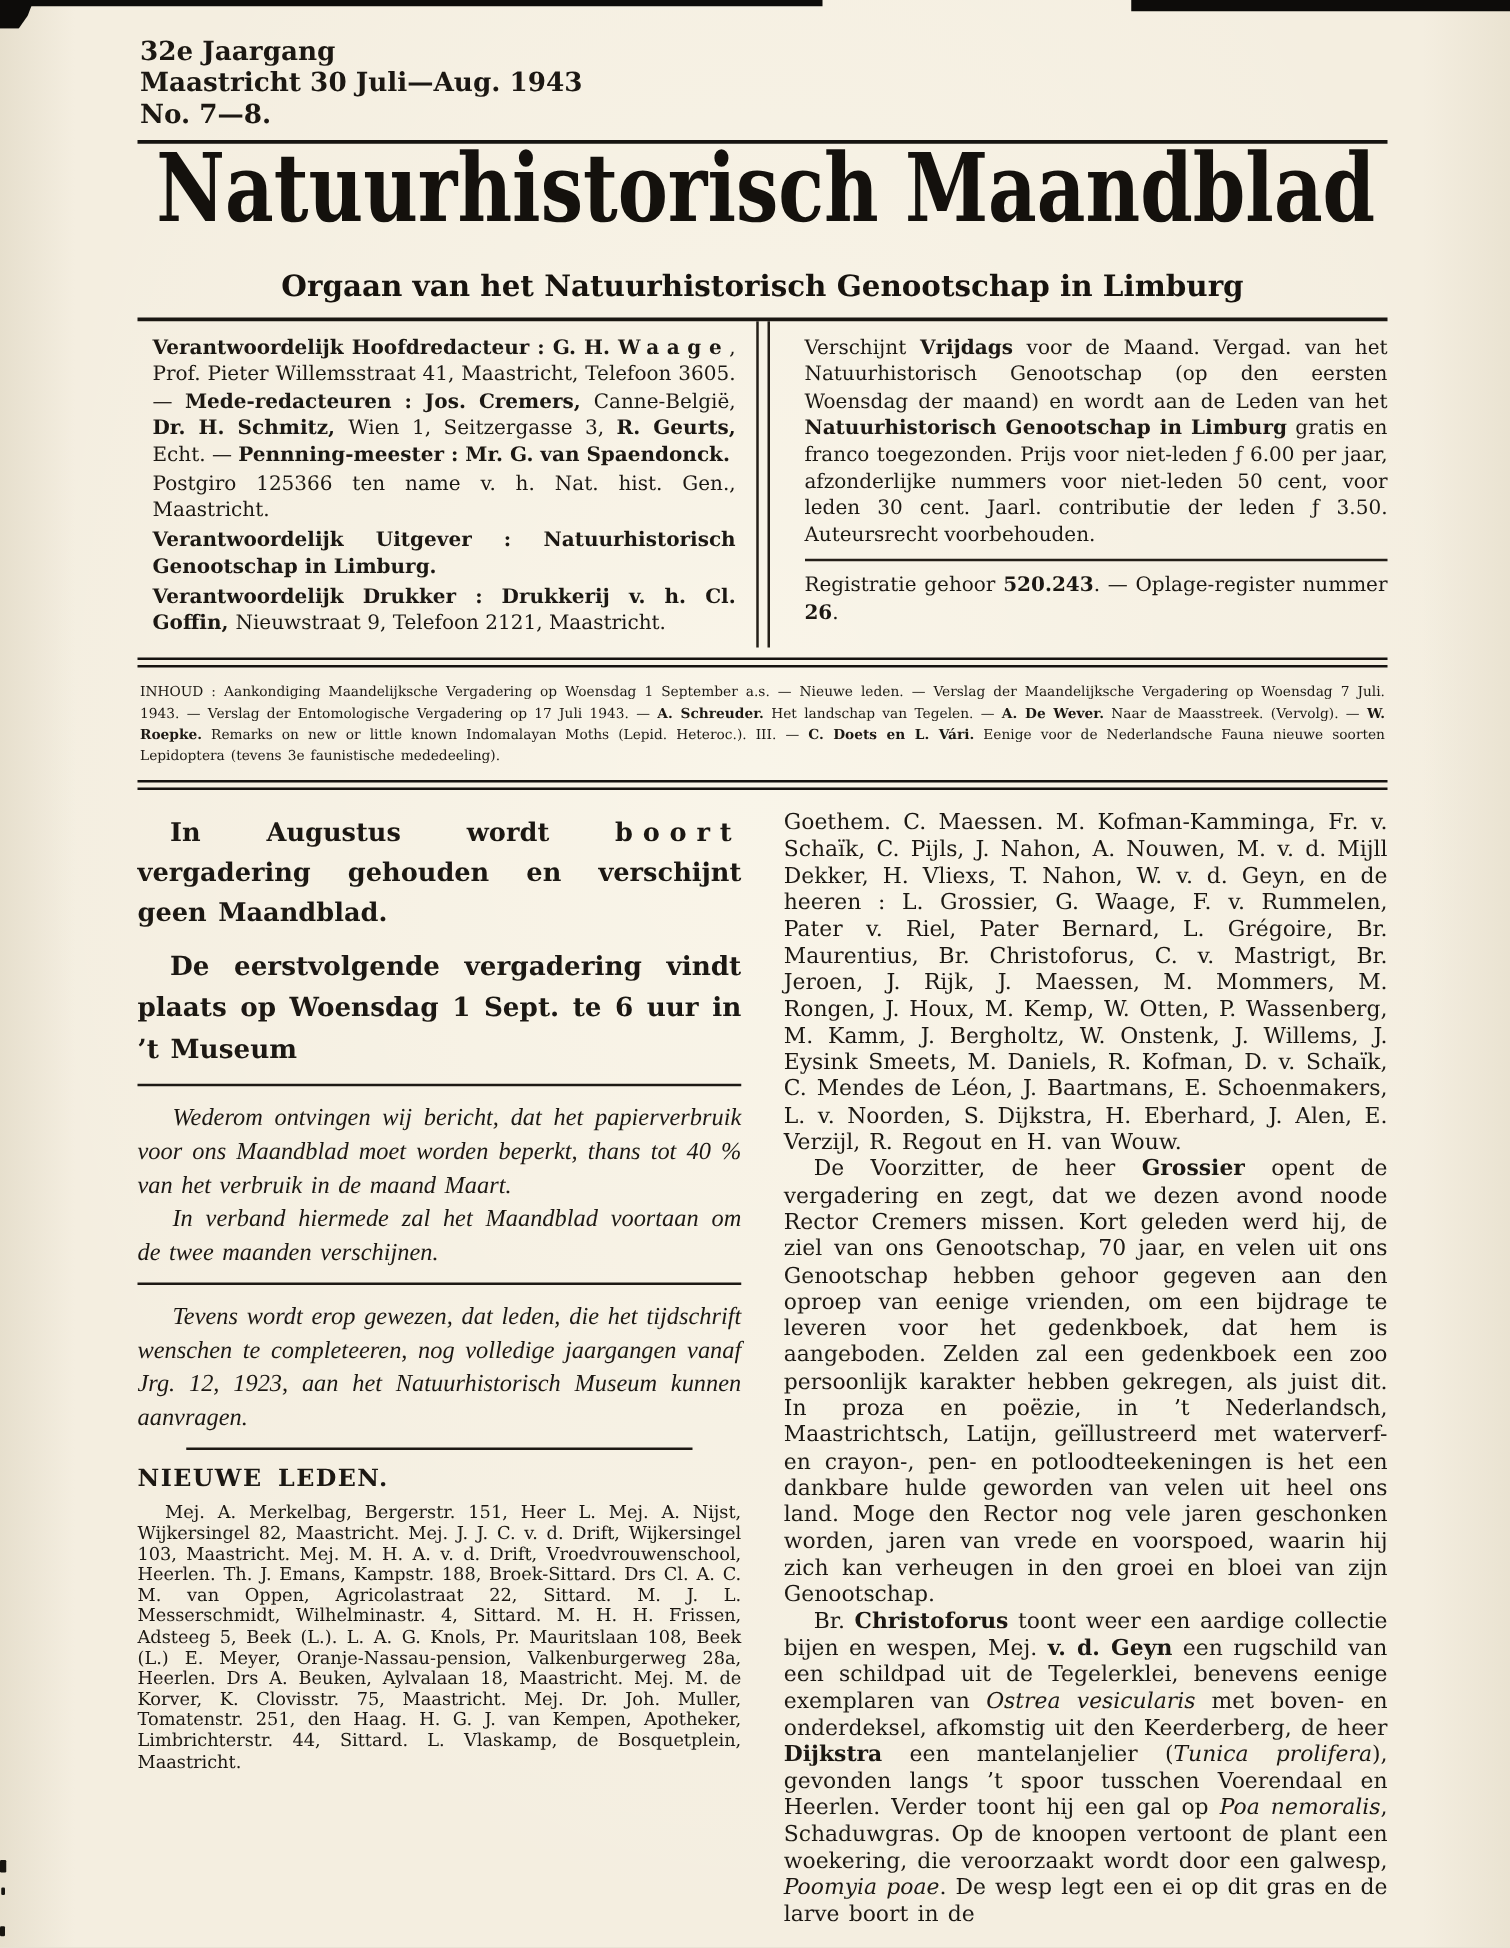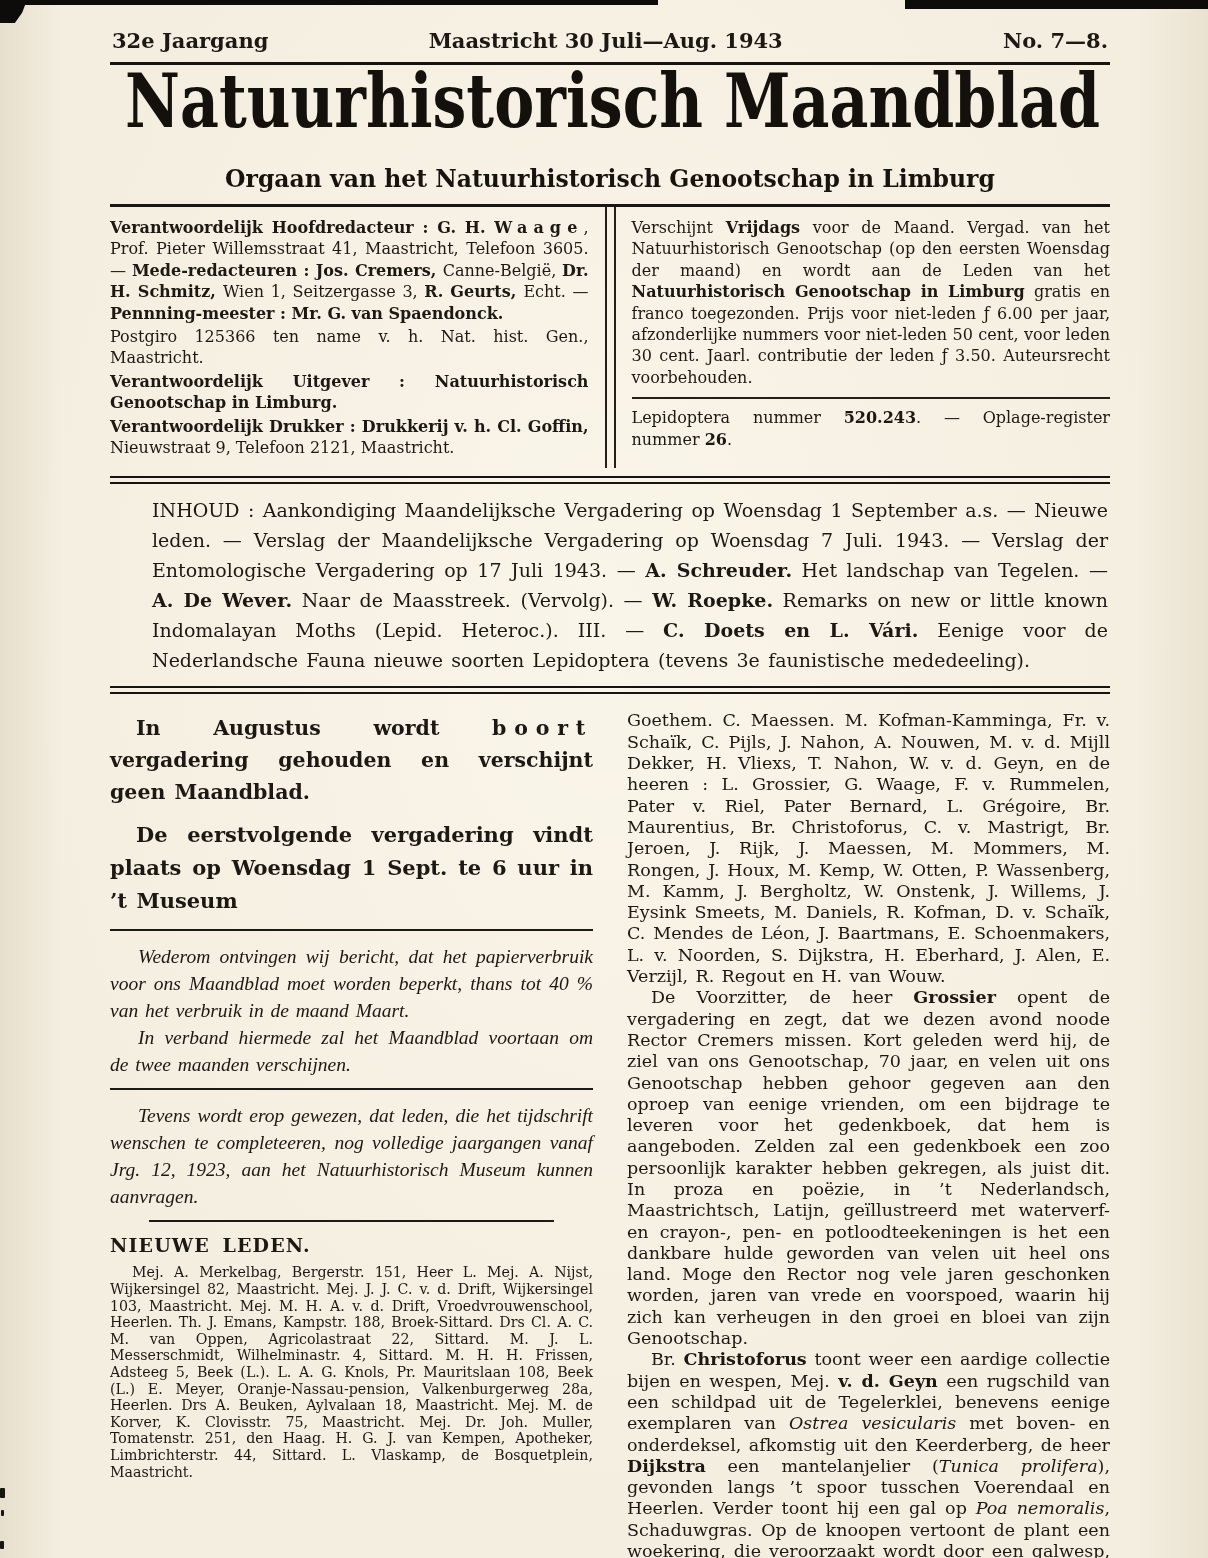--- a/index.html
+++ b/index.html
@@ -19,46 +19,46 @@
   .art-corner{top:0;left:0;width:27px;height:23px;clip-path:polygon(0 0,100% 0,82% 55%,55% 100%,0 100%);}
   .art-strip-right{top:0;right:0;width:303px;height:9px;}
   .speck{position:absolute;background:#171511;border-radius:1px;}
   .sp1{left:0;top:1488px;width:5px;height:10px;}
   .sp2{left:1px;top:1510px;width:3px;height:6px;}
   .sp3{left:0;top:1541px;width:4px;height:8px;}
 
   .content{position:absolute;left:110px;top:28px;width:1000px;}
 
   
-  .header-row{display:flex;justify-content:space-between;align-items:baseline;font-weight:700;font-size:21px;padding:0 2px;}
+  .header-row{display:flex;justify-content:space-between;align-items:baseline;font-weight:700;font-size:21px;padding:0 2px;flex-direction:column;}
   .header-row .date{margin-left:-60px;text-align:right;}
   .header-rule{border-top:3px solid #161411;margin-top:9px;}
 
   
   .title-wrap{text-align:left;margin-top:2px;height:92px;}
   .title-wrap span{
     display:inline-block;font-weight:700;font-size:62px;letter-spacing:0px;
     transform:scale(.97,1.22);transform-origin:center 70%;white-space:nowrap;color:#14110d;
   }
   .subtitle{text-align:center;font-weight:700;font-size:23.5px;margin-top:6px;color:#17130e;}
 
   
   .masthead{display:flex;border-top:3px solid #1a1712;margin-top:11px;padding:10px 0 8px 0;}
-  .mast-col{flex:1 1 0;font-size:16px;line-height:21.4px;text-align:justify;}
+  .mast-col{flex:1 1 0;font-size:16px;line-height:21.4px;text-align:justify;margin-left:12px;}
   .mast-col p{margin:0 0 2px 0;}
   .mast-divider{width:7px;border-left:2px solid #241f18;border-right:2px solid #241f18;margin:-10px 16px -8px 16px;}
   .mast-rule{border-top:2px solid #241f18;margin:9px 0 8px 0;}
   .seg-b{font-weight:700;}
   .seg-i{font-style:italic;}
   .seg-bs{font-weight:700;letter-spacing:.38em;}
 
   .double-rule{height:4px;border-top:2px solid #161310;border-bottom:2px solid #161310;margin-top:8px;}
 
   
-  .inhoud{font-size:19px;line-height:30px;text-align:justify;padding:11px 2px 9px 2px;word-spacing:.12em;margin-left:40px;}
+  .inhoud{font-size:11px;line-height:17px;text-align:justify;padding:11px 2px 9px 2px;word-spacing:.12em;}
 
   
   .columns{display:flex;margin-top:16px;}
   .col{flex:1 1 0;}
   .col-left{margin-right:17px;}
   .col-right{margin-left:17px;}
   .col p{margin:0;text-align:justify;word-spacing:.10em;}
 
   .ann{font-weight:700;text-align:justify;}
   .ann1{font-size:20.5px;line-height:32px;margin:2px 0 10px 0 !important;text-indent:26px;}
@@ -103,21 +103,21 @@
       <div class="mast-col">
         <p><span class="seg-b">Verantwoordelijk Hoofdredacteur : G. H. </span><span class="seg-bs">Waage</span><span>, Prof. Pieter Willemsstraat 41, Maastricht, Telefoon 3605. — </span><span class="seg-b">Mede-redacteuren : Jos. Cremers, </span><span>Canne-België, </span><span class="seg-b">Dr. H. Schmitz, </span><span>Wien 1, Seitzergasse 3, </span><span class="seg-b">R. Geurts, </span><span>Echt. — </span><span class="seg-b">Pennning-meester : Mr. G. van Spaendonck.</span></p>
         <p>Postgiro 125366 ten name v. h. Nat. hist. Gen., Maastricht.</p>
         <p><span class="seg-b">Verantwoordelijk Uitgever : Natuurhistorisch Genootschap in Limburg.</span></p>
         <p><span class="seg-b">Verantwoordelijk Drukker : Drukkerij v. h. Cl. Goffin, </span><span>Nieuwstraat 9, Telefoon 2121, Maastricht.</span></p>
       </div>
       <div class="mast-divider"></div>
       <div class="mast-col">
         <p><span>Verschijnt </span><span class="seg-b">Vrijdags</span><span> voor de Maand. Vergad. van het Natuurhistorisch Genootschap (op den eersten Woensdag der maand) en wordt aan de Leden van het </span><span class="seg-b">Natuurhistorisch Genootschap in Limburg</span><span> gratis en franco toegezonden. Prijs voor niet-leden ƒ 6.00 per jaar, afzonderlijke nummers voor niet-leden 50 cent, voor leden 30 cent. Jaarl. contributie der leden ƒ 3.50. Auteursrecht voorbehouden.</span></p>
         <div class="mast-rule"></div>
-        <p><span>Lepidoptera nummer </span><span class="seg-b">520.243</span><span>. — Oplage-register nummer </span><span class="seg-b">26</span><span>.</span></p>
+        <p><span>Registratie gehoor </span><span class="seg-b">520.243</span><span>. — Oplage-register nummer </span><span class="seg-b">26</span><span>.</span></p>
       </div>
     </div>
 
     <div class="double-rule"></div>
     <div class="inhoud"><span>INHOUD : Aankondiging Maandelijksche Vergadering op Woensdag 1 September a.s. — Nieuwe leden. — Verslag der Maandelijksche Vergadering op Woensdag 7 Juli. 1943. — Verslag der Entomologische Vergadering op 17 Juli 1943. — </span><span class="seg-b">A. Schreuder.</span><span> Het landschap van Tegelen. — </span><span class="seg-b">A. De Wever.</span><span> Naar de Maasstreek. (Vervolg). — </span><span class="seg-b">W. Roepke.</span><span> Remarks on new or little known Indomalayan Moths (Lepid. Heteroc.). III. — </span><span class="seg-b">C. Doets en L. Vári.</span><span> Eenige voor de Nederlandsche Fauna nieuwe soorten Lepidoptera (tevens 3e faunistische mededeeling).</span></div>
     <div class="double-rule" style="margin-top:2px;"></div>
 
     <div class="columns">
 
       <div class="col col-left">

